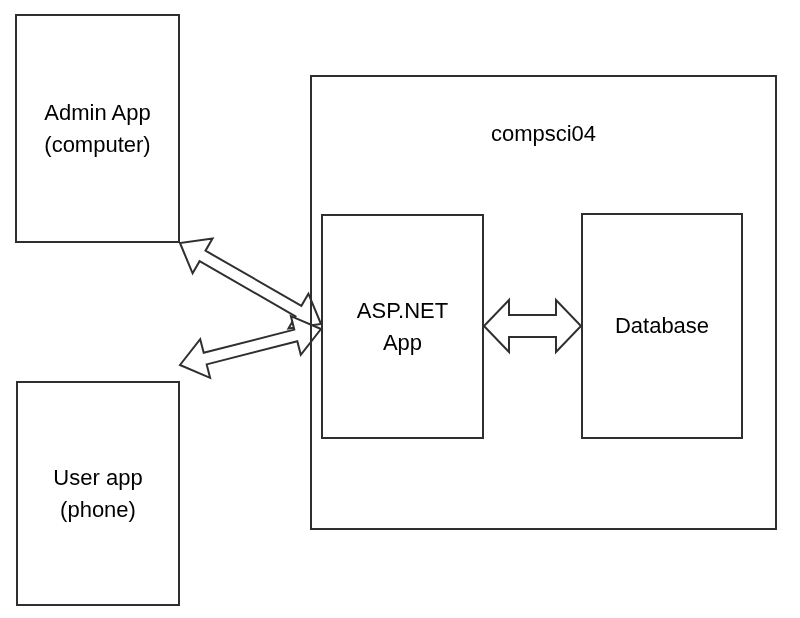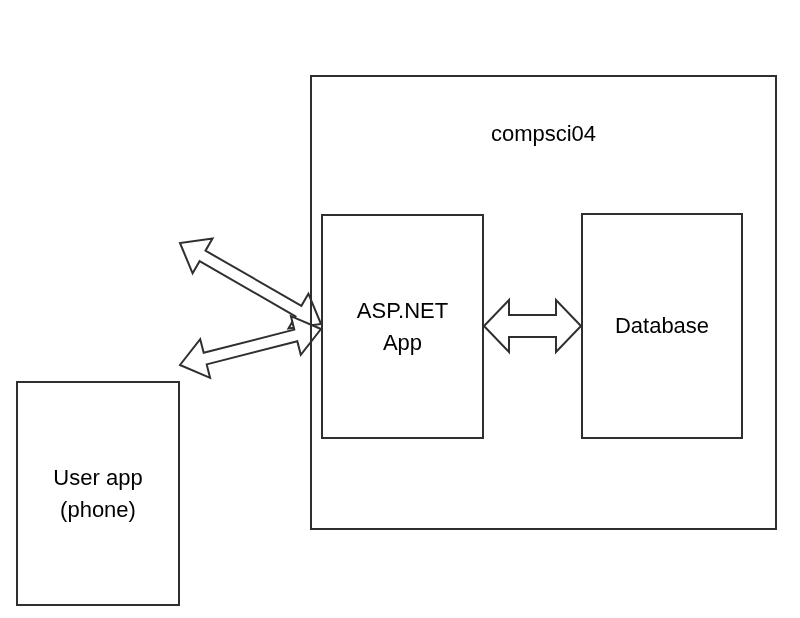--- a/index.html
+++ b/index.html
@@ -53,20 +53,24 @@
 <body>
 
 <div class="canvas">
 
   <svg id="arrow-layer" viewBox="0 0 800 618" xmlns="http://www.w3.org/2000/svg">
       <polygon points="180.0,243.0 192.6,273.3 199.6,261.2 295.5,316.3 288.5,328.4 321.0,324.0 308.4,293.7 301.4,305.8 205.5,250.7 212.5,238.6" fill="#ffffff" stroke="#2f2f2f" stroke-width="2" stroke-linejoin="miter"></polygon>
       <polygon points="180.0,365.0 210.1,377.9 206.7,364.4 297.3,341.2 300.8,354.8 321.0,329.0 290.9,316.1 294.3,329.6 203.7,352.8 200.2,339.2" fill="#ffffff" stroke="#2f2f2f" stroke-width="2" stroke-linejoin="miter"></polygon>
       <polygon points="484.0,326.0 509.0,352.0 509.0,337.0 556.0,337.0 556.0,352.0 581.0,326.0 556.0,300.0 556.0,315.0 509.0,315.0 509.0,300.0" fill="#ffffff" stroke="#2f2f2f" stroke-width="2" stroke-linejoin="miter"></polygon>
     </svg>
 
+  <div class="box" id="box-admin">
+    <span class="lbl">Admin App
+(computer)</span>
+  </div>
 
   <div class="box" id="box-user">
     <span class="lbl">User app
 (phone)</span>
   </div>
 
   <div class="box" id="box-compsci">
     <span class="lbl">compsci04</span>
   </div>
 

